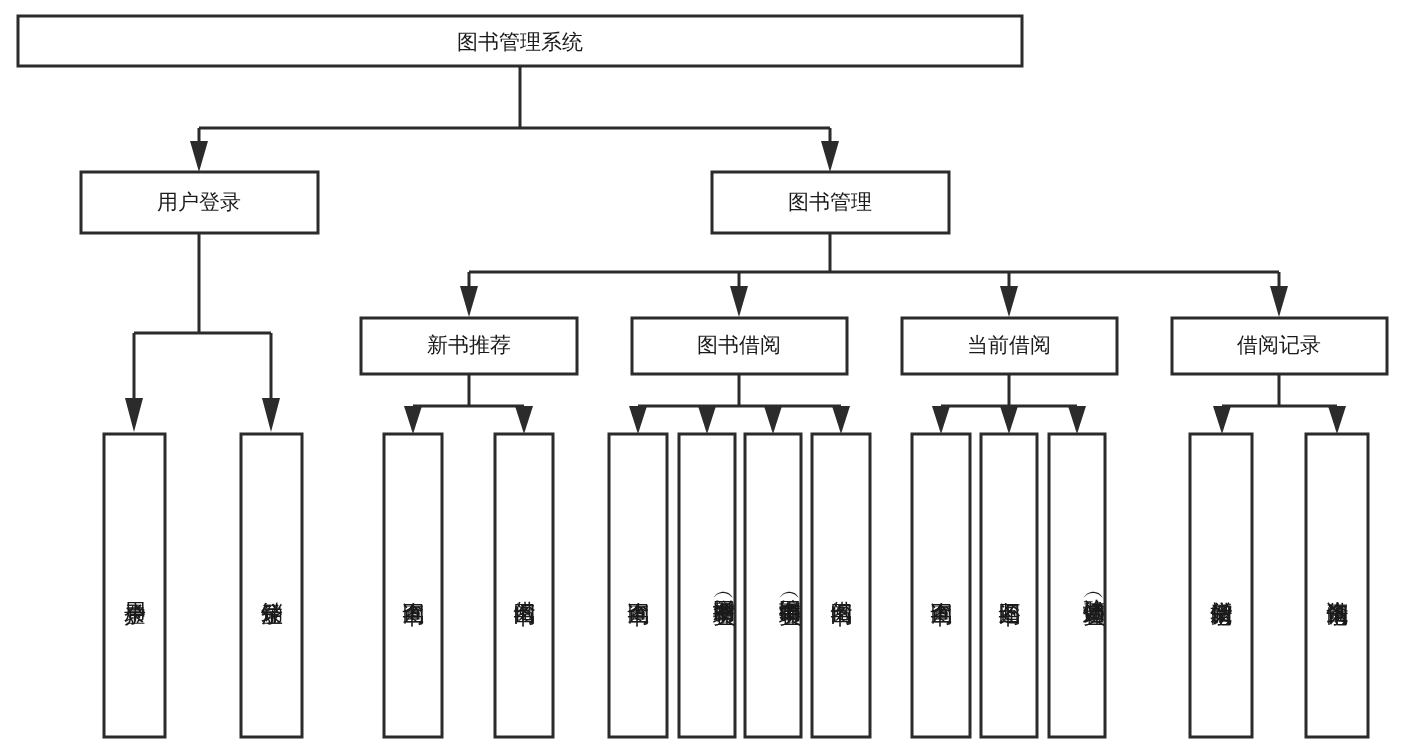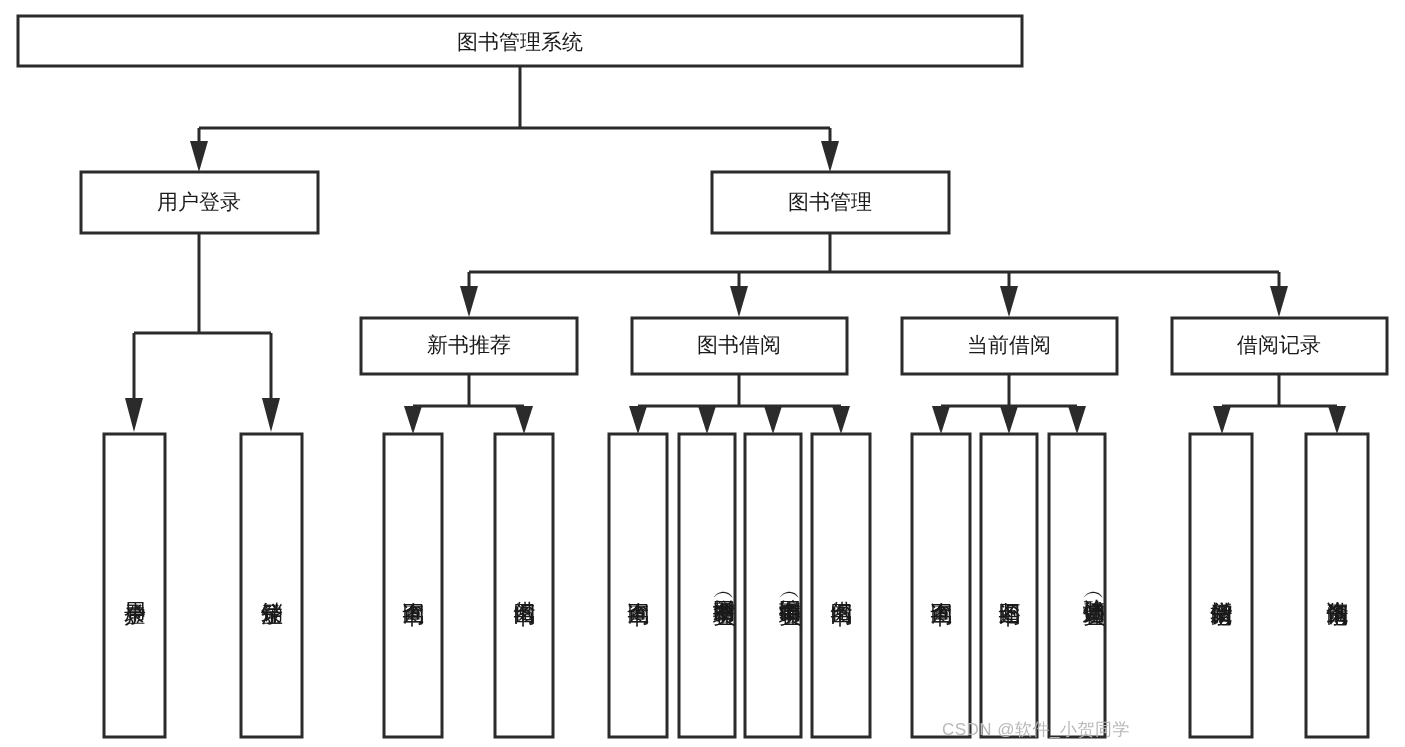--- a/index.html
+++ b/index.html
@@ -205,15 +205,14 @@
   <div class="label-vertical" style="left:609px; top:434px; width:58px; height:303px;">查询图书</div>
   <div class="label-vertical" style="left:679px; top:434px; width:56px; height:303px; align-items:flex-start;">新增图书（管理员）</div>
   <div class="label-vertical" style="left:745px; top:434px; width:56px; height:303px; align-items:flex-start;">编辑图书（管理员）</div>
   <div class="label-vertical" style="left:812px; top:434px; width:58px; height:303px;">借阅图书</div>
   <div class="label-vertical" style="left:912px; top:434px; width:58px; height:303px;">查询图书</div>
   <div class="label-vertical" style="left:981px; top:434px; width:56px; height:303px;">归还图书</div>
   <div class="label-vertical" style="left:1049px; top:434px; width:56px; height:303px; align-items:flex-start;">确认归还（管理员）</div>
   <div class="label-vertical" style="left:1190px; top:434px; width:62px; height:303px;">新增借阅记录</div>
   <div class="label-vertical" style="left:1306px; top:434px; width:62px; height:303px;">查询借阅记录</div>
 
-  <div class="watermark">CSDN @软件_小贺同学</div>
 
 </div>
 
 </body></html>

